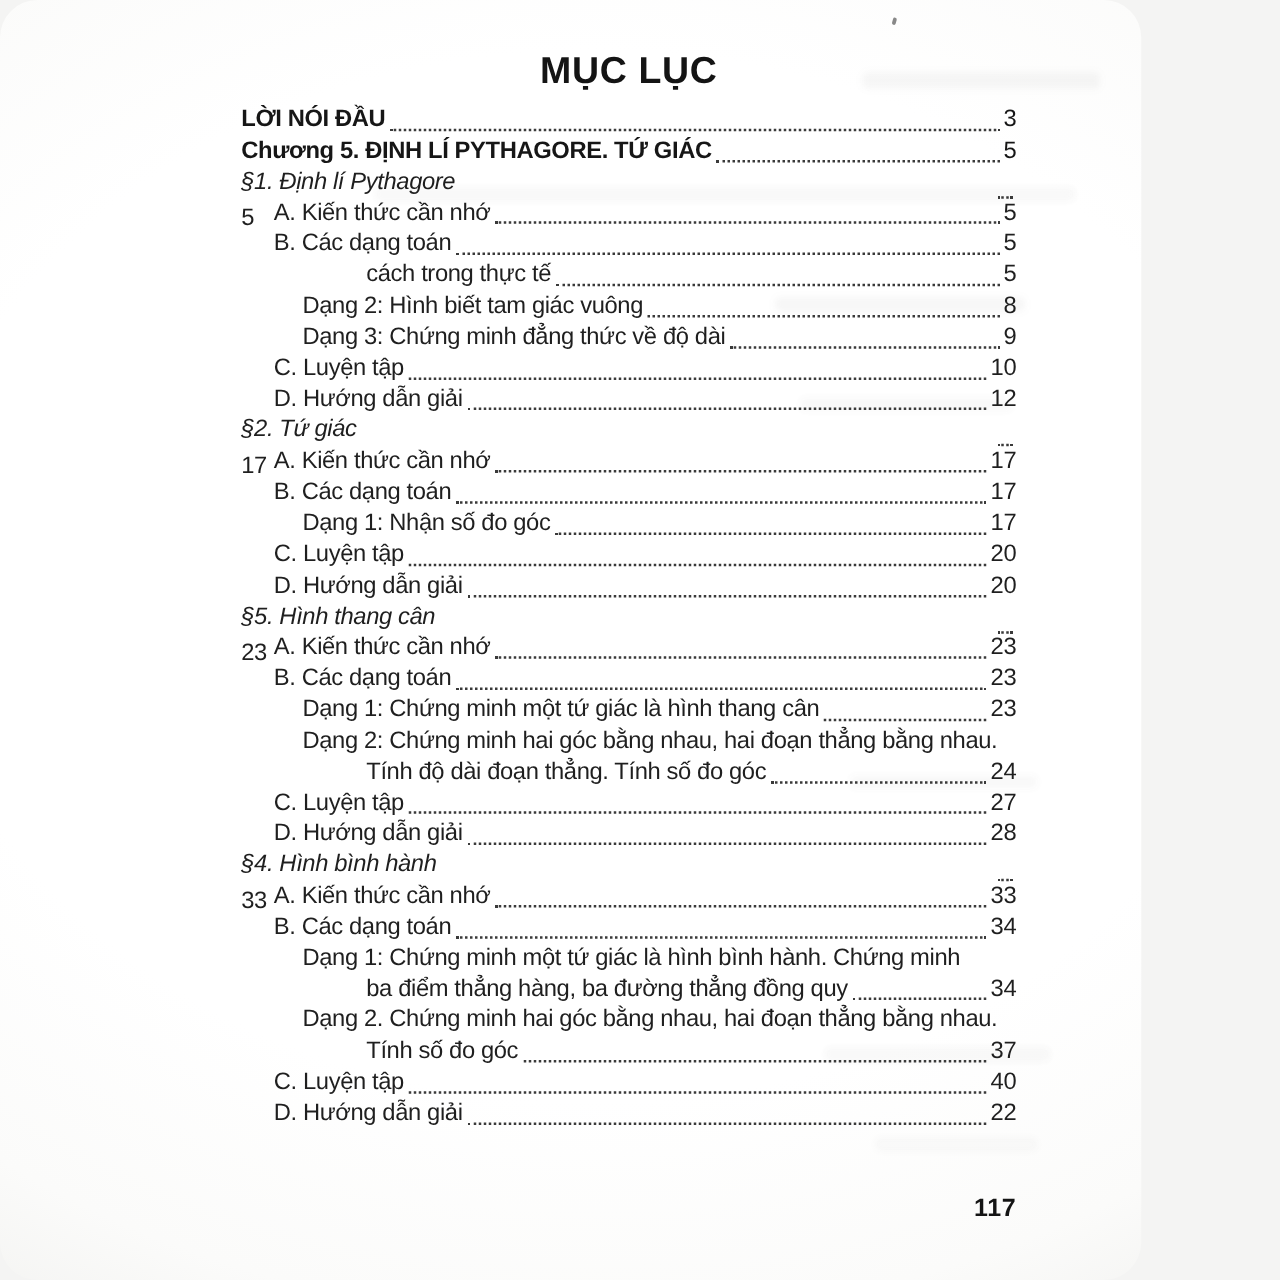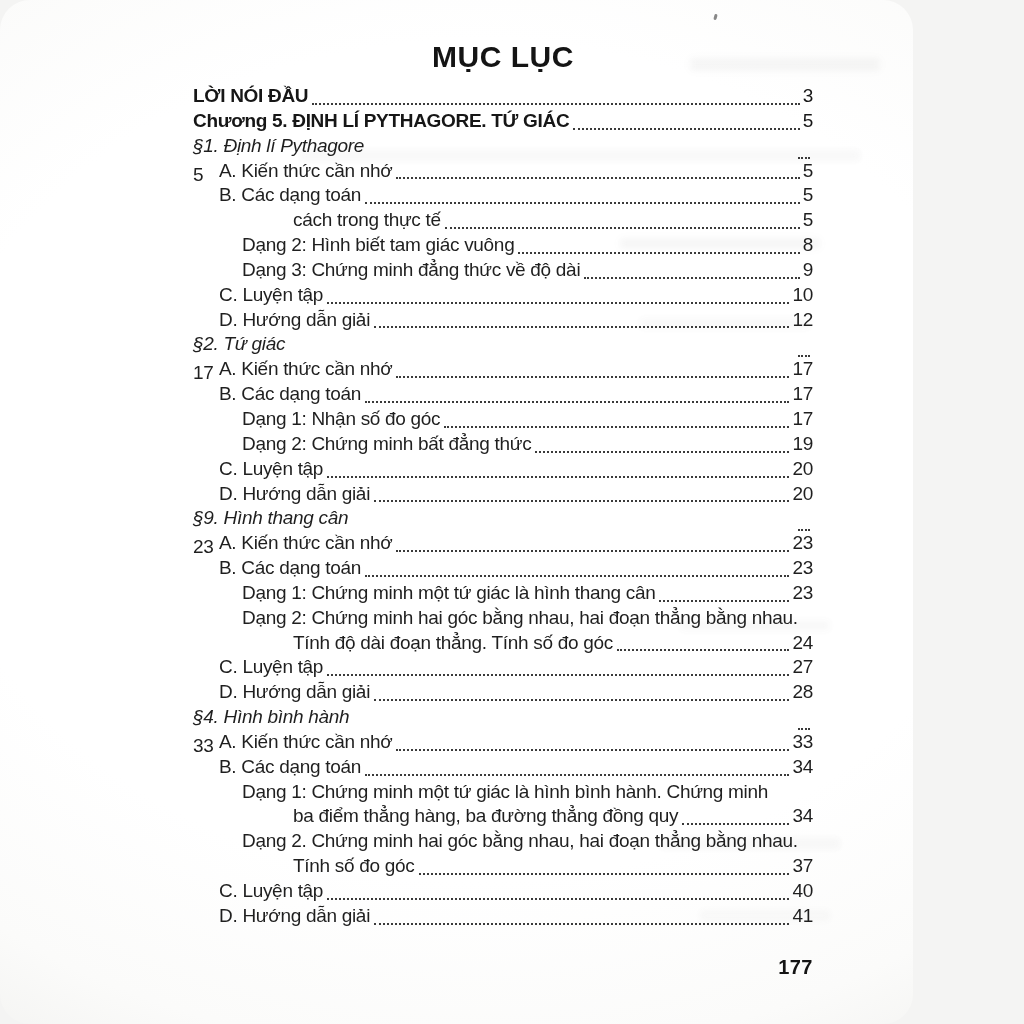--- a/index.html
+++ b/index.html
@@ -189,37 +189,32 @@
       <div class="row lvl1">
         <span class="label">B. Các dạng toán</span>
         <span class="leader"></span>
         <span class="pagenum">17</span>
       </div>
       <div class="row lvl2">
         <span class="label">Dạng 1: Nhận số đo góc </span>
         <span class="leader"></span>
         <span class="pagenum">17</span>
       </div>
-      <div class="row lvl2">
-        <span class="label">Dạng 2: Chứng minh bất đẳng thức</span>
-        <span class="leader"></span>
-        <span class="pagenum">19</span>
-      </div>
       <div class="row lvl1">
         <span class="label">C. Luyện tập</span>
         <span class="leader"></span>
         <span class="pagenum">20</span>
       </div>
       <div class="row lvl1">
         <span class="label">D. Hướng dẫn giải</span>
         <span class="leader"></span>
         <span class="pagenum">20</span>
       </div>
       <div class="row lvl0 italic">
-        <span class="label">§9. Hình thang cân</span>
+        <span class="label">§5. Hình thang cân</span>
         <span class="leader"></span>
         <span class="pagenum">23</span>
       </div>
       <div class="row lvl1">
         <span class="label">A. Kiến thức cần nhớ</span>
         <span class="leader"></span>
         <span class="pagenum">23</span>
       </div>
       <div class="row lvl1">
         <span class="label">B. Các dạng toán</span>
@@ -281,18 +276,18 @@
         <span class="pagenum">37</span>
       </div>
       <div class="row lvl1">
         <span class="label">C. Luyện tập</span>
         <span class="leader"></span>
         <span class="pagenum">40</span>
       </div>
       <div class="row lvl1">
         <span class="label">D. Hướng dẫn giải</span>
         <span class="leader"></span>
-        <span class="pagenum">41</span>
+        <span class="pagenum">22</span>
       </div>
     </div>
 
-  <div class="folio">177</div>
+  <div class="folio">117</div>
 </div>
 
 </body></html>

